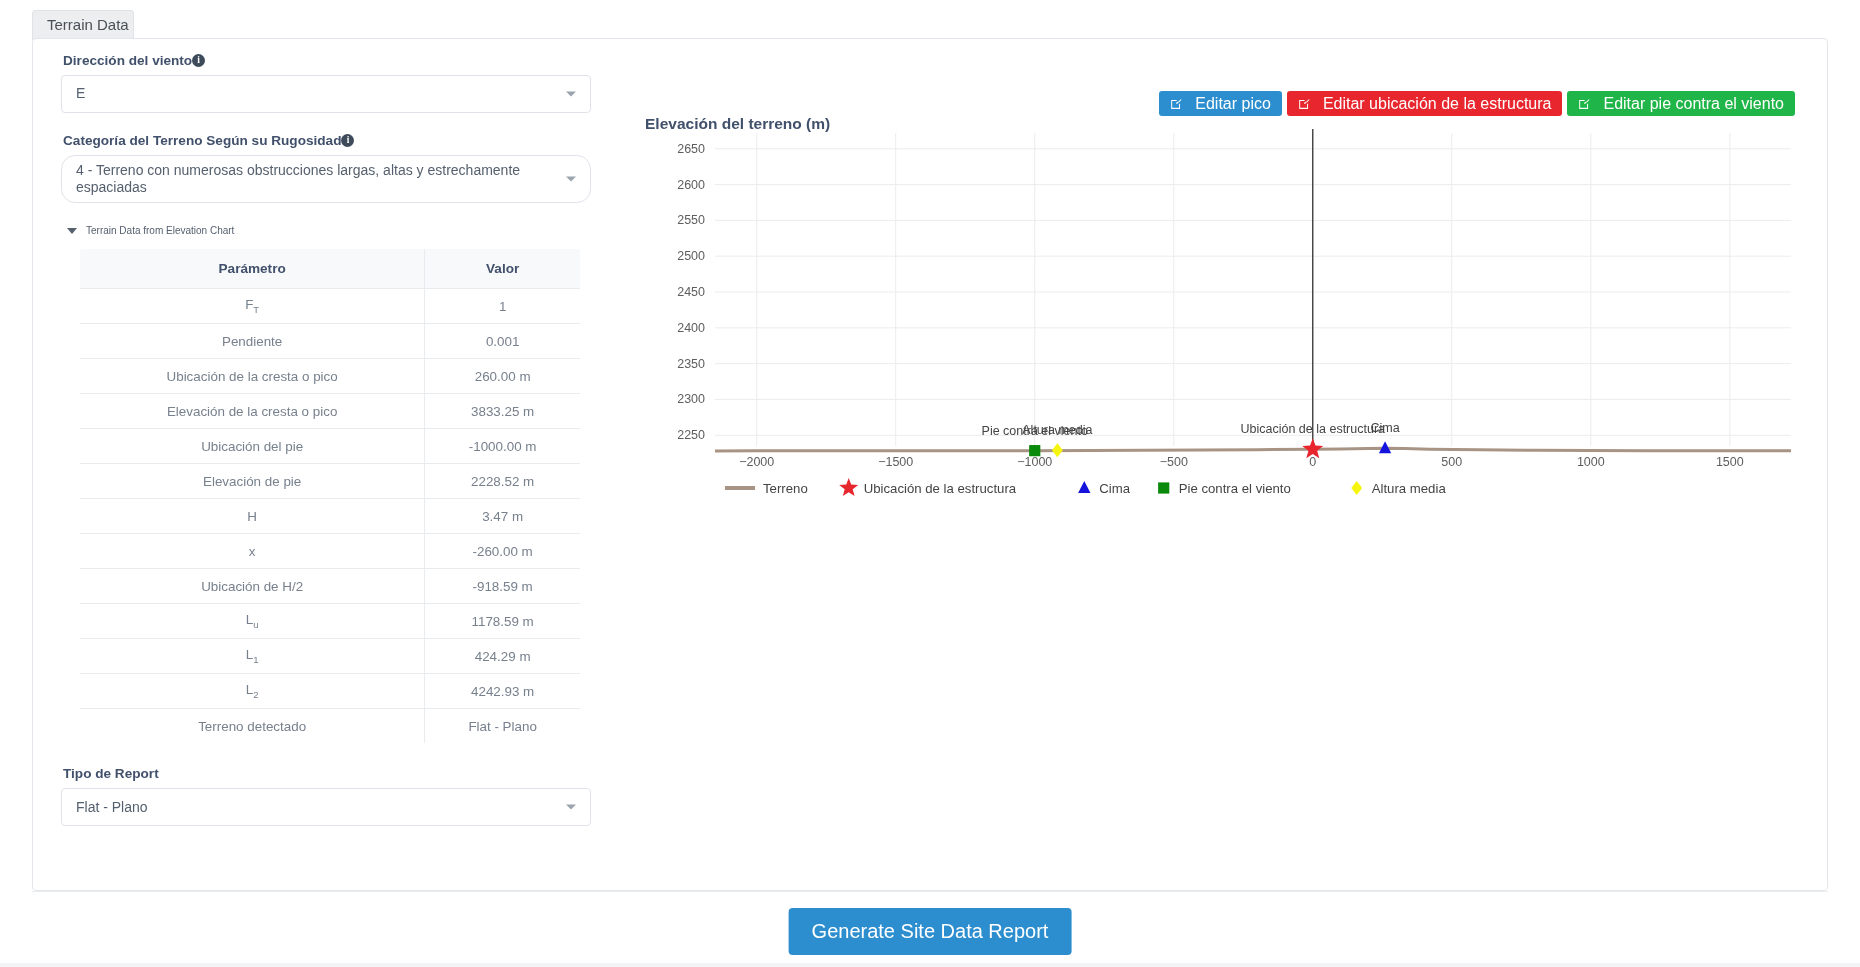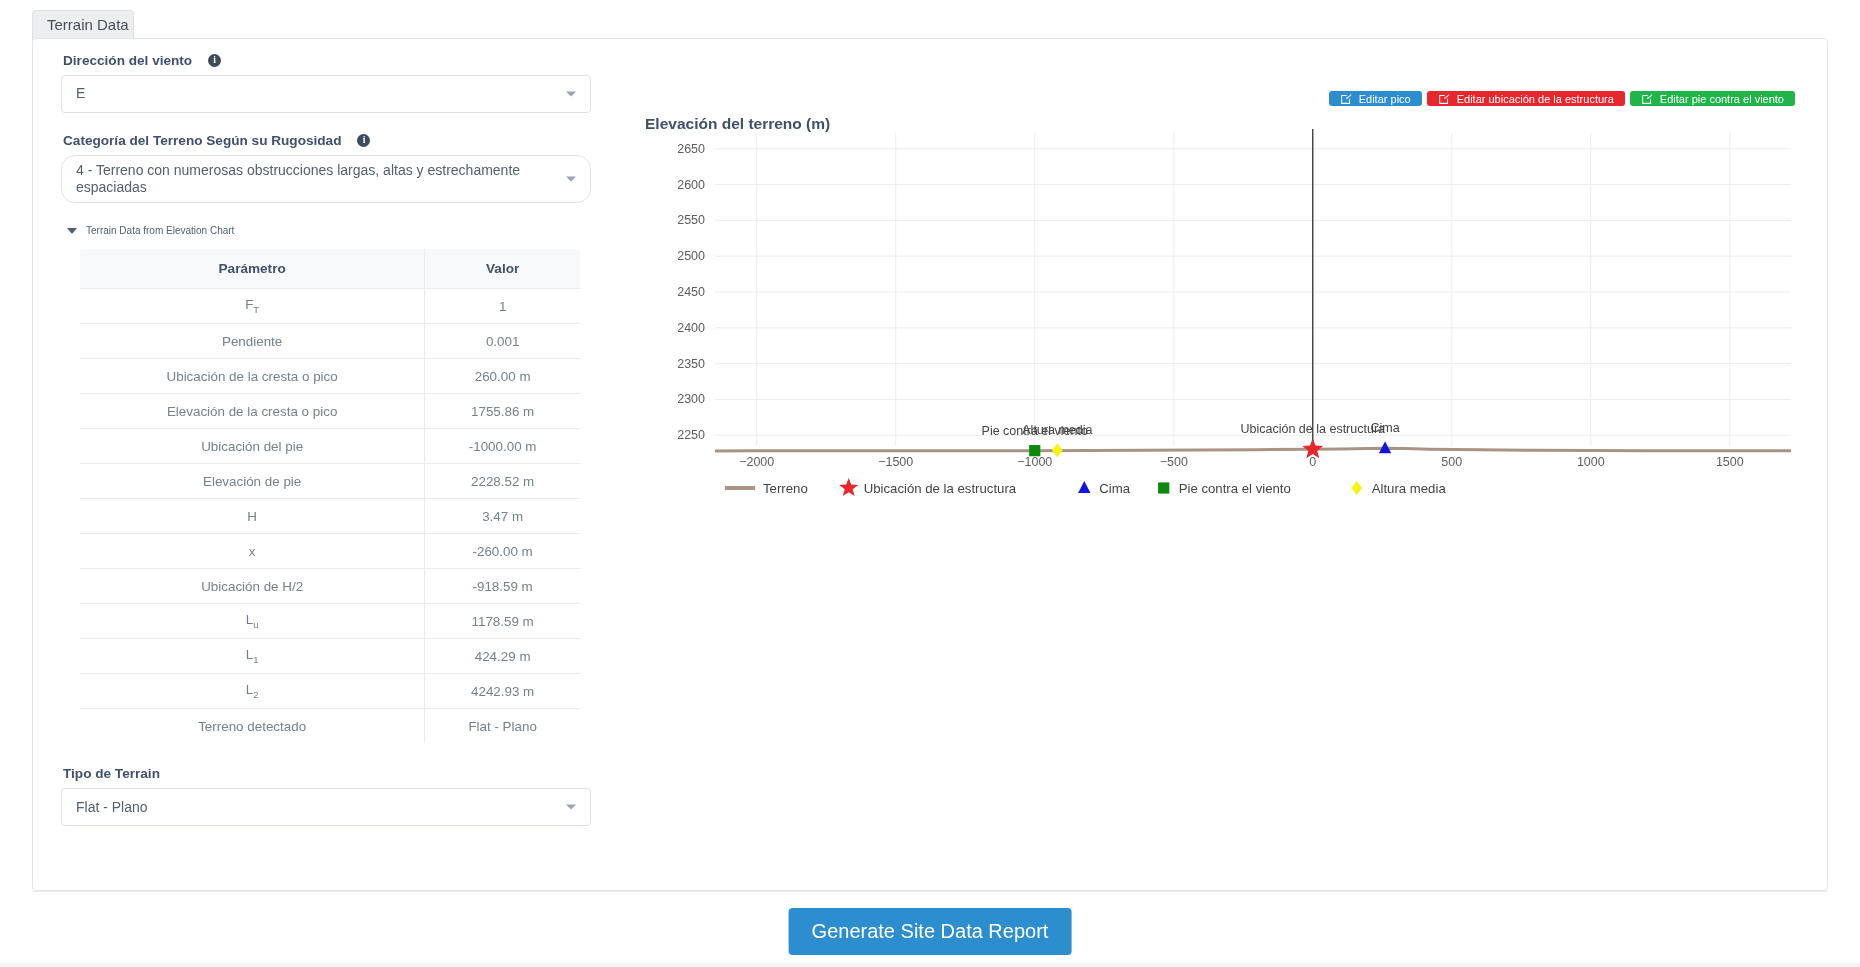--- a/index.html
+++ b/index.html
@@ -29,21 +29,21 @@
     position:absolute; left:32px; top:38px; width:1796px; height:853px;
     background:#fff; border:1px solid #e3e6ea; border-radius:4px;
   }
   .card-inner { position:relative; width:100%; height:100%; }
 
   
   .left { position:absolute; left:28px; top:14px; width:530px; }
 
   .field-label {
     font-size:13.6px; font-weight:bold; color:#41506b;
-    margin:0 0 7px 2px; display:flex; align-items:center; gap:16px;
+    margin:0 0 7px 2px; display:flex; align-items:center; gap:0;
   }
   .info-icon {
     display:inline-flex; align-items:center; justify-content:center;
     width:13px; height:13px; border-radius:50%;
     background:#3e4b5b; color:#fff; font-size:9.5px; font-weight:bold;
     font-family:"Liberation Serif", serif; line-height:1;
   }
   .select {
     position:relative; width:100%; min-height:38px;
     border:1px solid #dfe3e9; border-radius:4px; background:#fff;
@@ -84,22 +84,22 @@
   sub { font-size:9.5px; }
 
   
   .chart-wrap { position:absolute; left:576px; top:8px; width:1190px; height:540px; }
   .chart-title {
     position:absolute; left:36px; top:44px;
     font-size:15.5px; font-weight:bold; color:#41506b;margin-top:24px;
   }
   .btnbar { position:absolute; right:4px; top:44px; display:flex; }
   .btn {
-    display:flex; align-items:center; gap:7px;
-    height:15px; padding:0 11px; font-size:11px; color:#fff;
+    display:flex; align-items:center; gap:13px;
+    height:25px; padding:0 11px; font-size:16px; color:#fff;
     border:none; border-radius:3px; margin-left:5px; white-space:nowrap;
     font-family:"Liberation Sans", sans-serif;
   }
   .btn svg { display:block; }
 
   .plot { position:absolute; left:36px; top:76px; width:1150px; height:405px; }
   .plotsvg { display:block; }
 
   
   .footer {
@@ -169,21 +169,21 @@
               <tr>
                 <td class="param">Pendiente</td>
                 <td class="val">0.001</td>
               </tr>
               <tr>
                 <td class="param">Ubicación de la cresta o pico</td>
                 <td class="val">260.00 m</td>
               </tr>
               <tr>
                 <td class="param">Elevación de la cresta o pico</td>
-                <td class="val">1755.86 m</td>
+                <td class="val">3833.25 m</td>
               </tr>
               <tr>
                 <td class="param">Ubicación del pie</td>
                 <td class="val">-1000.00 m</td>
               </tr>
               <tr>
                 <td class="param">Elevación de pie</td>
                 <td class="val">2228.52 m</td>
               </tr>
               <tr>
@@ -213,21 +213,21 @@
               <tr>
                 <td class="param">Terreno detectado</td>
                 <td class="val">Flat - Plano</td>
               </tr>
             </tbody>
       </table>
 
       <div style="height:22px"></div>
 
       <div class="field-label">
-        <span>Tipo de Terrain</span>
+        <span>Tipo de Report</span>
       </div>
       <div class="select">
         <span class="select-text">Flat - Plano</span>
         <span class="caret"></span>
       </div>
     </div>
 
     <div class="chart-wrap">
       <div class="chart-title">Elevación del terreno (m)</div>
       <div class="btnbar" id="chart-buttons">

